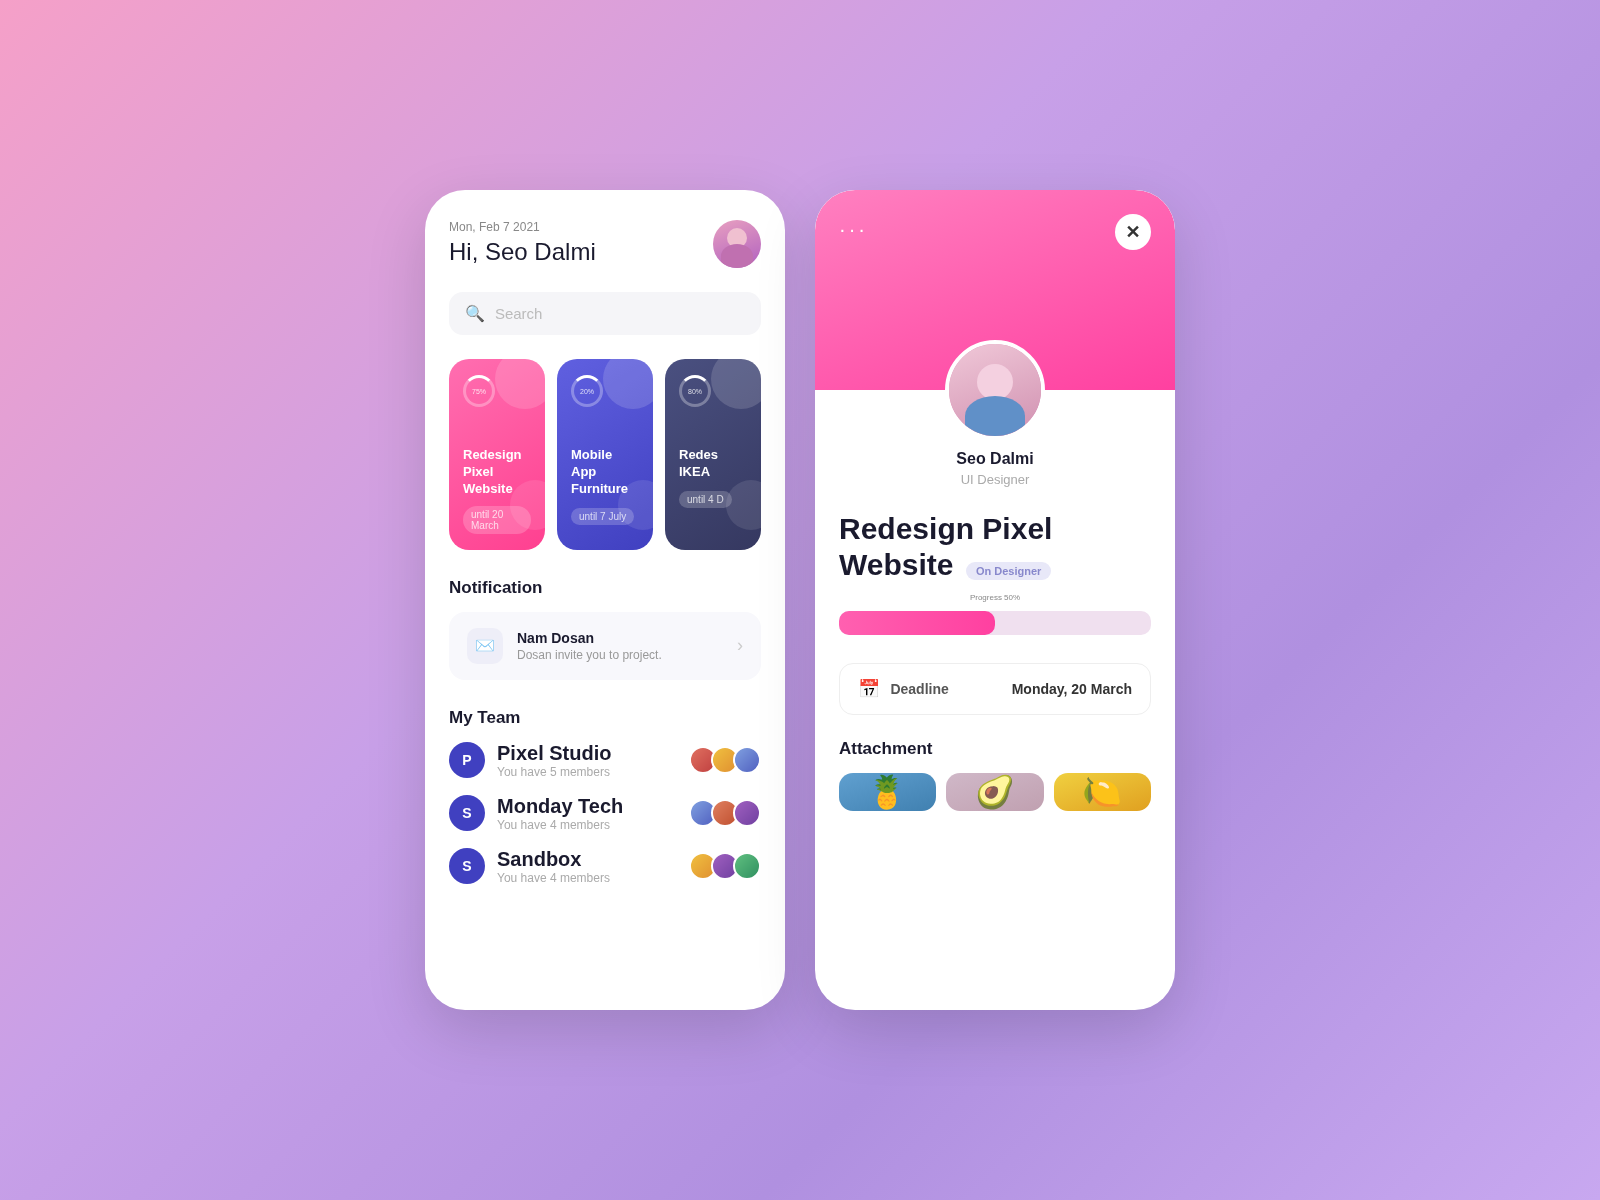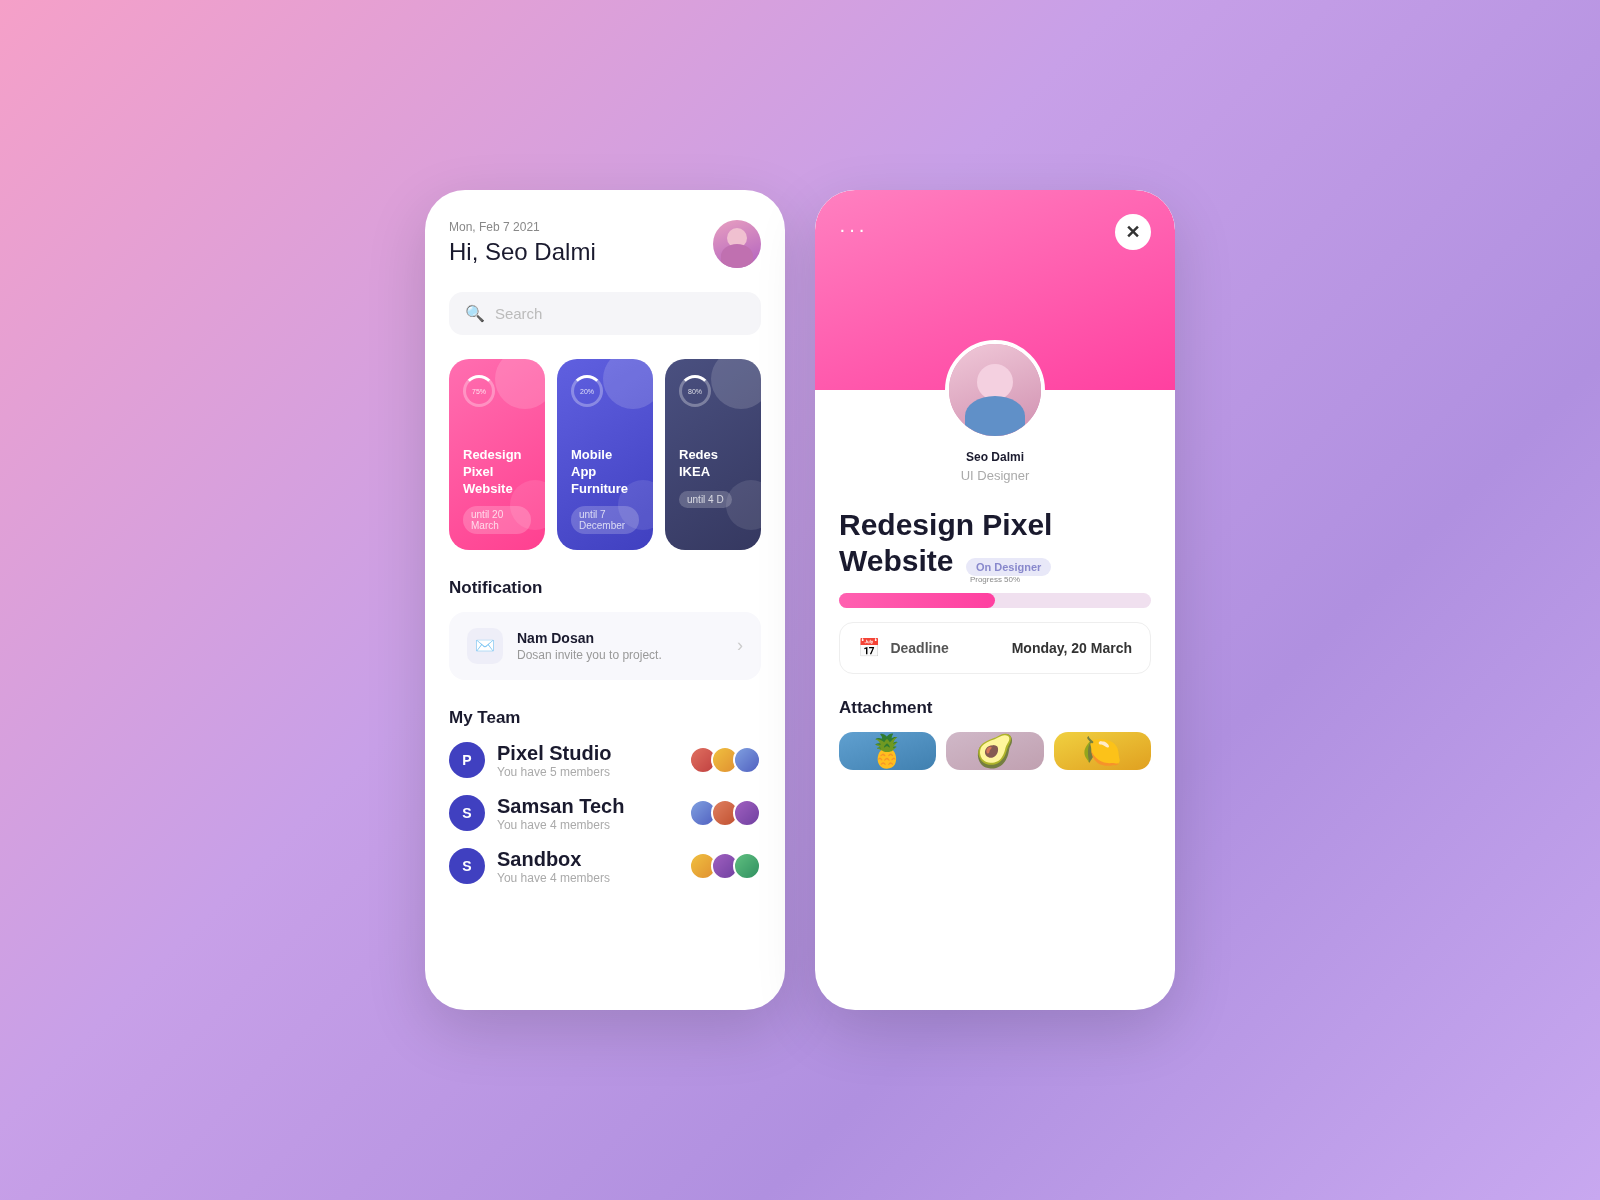--- a/index.html
+++ b/index.html
@@ -321,21 +321,21 @@
 
     .phone-right-body {
       padding: 60px 24px 30px;
     }
 
     .profile-name-section {
       text-align: center;
       margin-bottom: 24px;
     }
     .profile-name {
-      font-size: 12px;
+      font-size: 16px;
       font-weight: 700;
       color: #1a1a2e;
       margin-bottom: 4px;
     }
     .profile-role {
       font-size: 13px;
       color: #aaa;
     }
 
     .project-title-section {
@@ -354,25 +354,25 @@
       color: #8888cc;
       font-size: 11px;
       font-weight: 600;
       border-radius: 20px;
       padding: 3px 10px;
       margin-left: 8px;
       vertical-align: middle;
     }
 
     .progress-bar-wrap {
-      margin: 14px 0;
+      margin: 28px 0;
       position: relative;
       background: #f0e0ef;
       border-radius: 10px;
-      height: 15px;
+      height: 24px;
     }
     .progress-bar-fill {
       height: 100%;
       border-radius: 10px;
       background: linear-gradient(90deg, #ff60b0, #ff40a0);
       position: relative;
     }
     .progress-label {
       position: absolute;
       top: -18px;
@@ -490,21 +490,21 @@
         <div class="card-progress-circle">75%</div>
         <div class="card-title">Redesign Pixel Website</div>
         <div class="card-deadline">until 20 March</div>
       </div>
 
       <div class="project-card card-purple">
         <div class="card-blob"></div>
         <div class="card-blob2"></div>
         <div class="card-progress-circle">20%</div>
         <div class="card-title">Mobile App Furniture</div>
-        <div class="card-deadline">until 7 December</div>
+        <div class="card-deadline">until 7 July</div>
       </div>
 
       <div class="project-card card-dark">
         <div class="card-blob"></div>
         <div class="card-blob2"></div>
         <div class="card-progress-circle">80%</div>
         <div class="card-title">Redes IKEA</div>
         <div class="card-deadline">until 4 D</div>
       </div>
 
@@ -534,21 +534,21 @@
         <div class="team-avatars">
           <div class="team-avatar ta1"></div>
           <div class="team-avatar ta2"></div>
           <div class="team-avatar ta3"></div>
         </div>
       </div>
 
       <div class="team-item">
         <div class="team-icon">S</div>
         <div class="team-info">
-          <div class="team-name">Samsan Tech</div>
+          <div class="team-name">Monday Tech</div>
           <div class="team-count">You have 4 members</div>
         </div>
         <div class="team-avatars">
           <div class="team-avatar ta3"></div>
           <div class="team-avatar ta4"></div>
           <div class="team-avatar ta5"></div>
         </div>
       </div>
 
       <div class="team-item">

